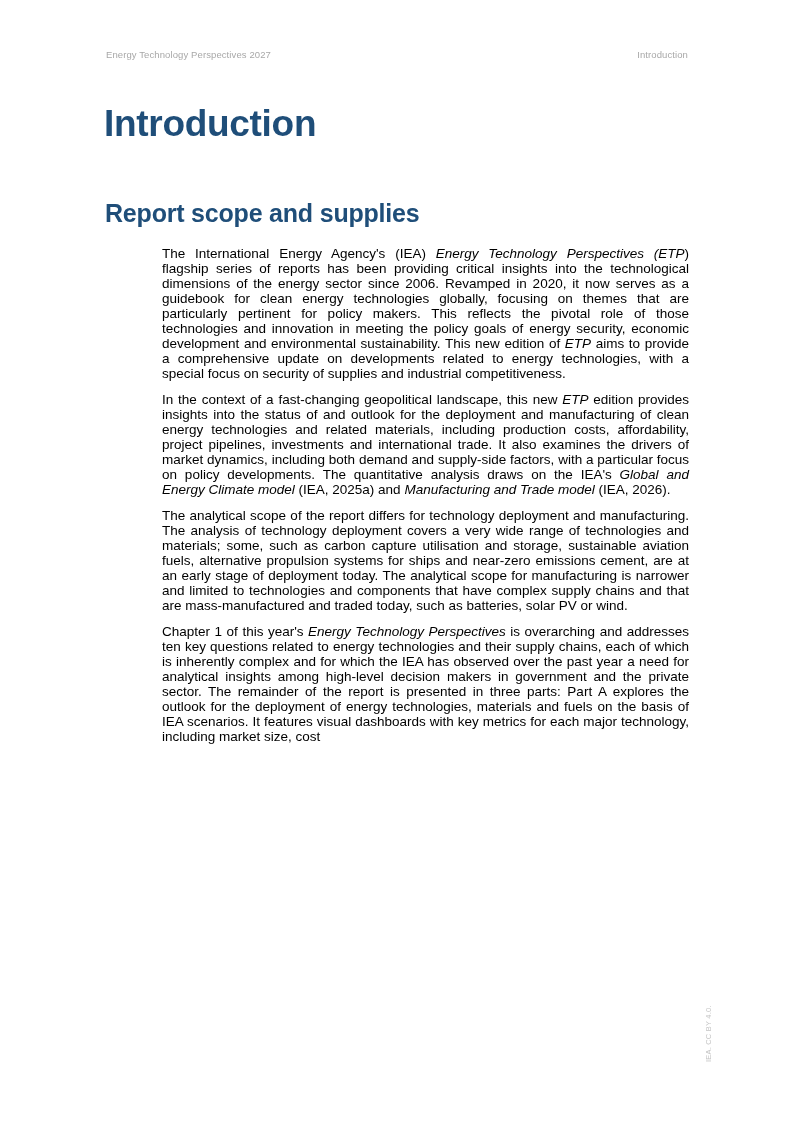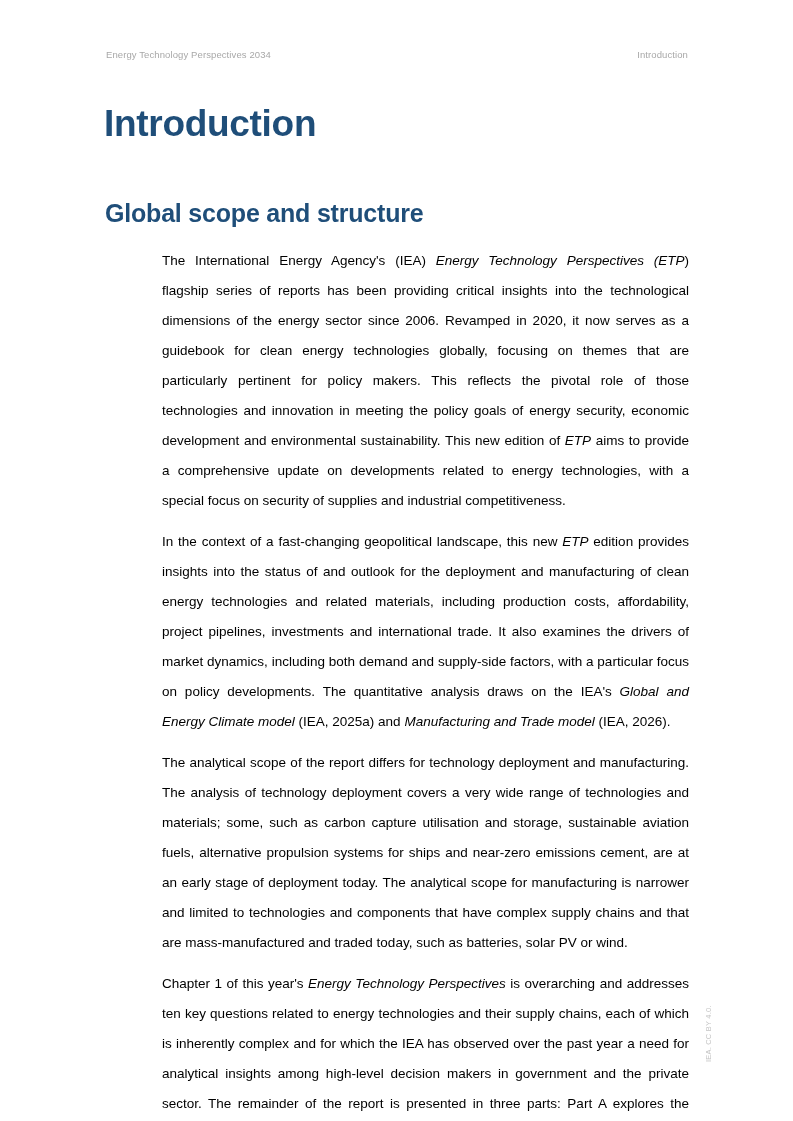--- a/index.html
+++ b/index.html
@@ -51,21 +51,21 @@
   }
   .body-col {
     position: absolute;
     top: 246px;
     left: 162px;
     width: 527px;
   }
   .body-col p {
     margin: 0 0 11px 0;
     font-size: 13.5px;
-    line-height: 30px;
+    line-height: 15px;
     text-align: justify;
     color: #000000;
   }
   .body-col p .it {
     font-style: italic;
   }
   .page-footer {
     position: absolute;
     top: 1046px;
     left: 0;
@@ -87,27 +87,27 @@
     color: #c4c4c4;
     letter-spacing: 0.2px;
   }
 </style>
 </head>
 <body>
 
 <div class="page">
 
   <div class="running-header">
-    <span>Energy Technology Perspectives 2034</span>
+    <span>Energy Technology Perspectives 2027</span>
     <span>Introduction</span>
   </div>
 
   <h1 class="doc-title">Introduction</h1>
 
-  <h2 class="section-heading">Global scope and structure</h2>
+  <h2 class="section-heading">Report scope and supplies</h2>
 
   <div class="body-col">
       <p><span>The International Energy Agency's (IEA) </span><span class="it">Energy Technology Perspectives (ETP</span><span>) flagship series of reports has been providing critical insights into the technological dimensions of the energy sector since 2006. Revamped in 2020, it now serves as a guidebook for clean energy technologies globally, focusing on themes that are particularly pertinent for policy makers. This reflects the pivotal role of those technologies and innovation in meeting the policy goals of energy security, economic development and environmental sustainability. This new edition of </span><span class="it">ETP</span><span> aims to provide a comprehensive update on developments related to energy technologies, with a special focus on security of supplies and industrial competitiveness.</span></p>
       <p><span>In the context of a fast-changing geopolitical landscape, this new </span><span class="it">ETP</span><span> edition provides insights into the status of and outlook for the deployment and manufacturing of clean energy technologies and related materials, including production costs, affordability, project pipelines, investments and international trade. It also examines the drivers of market dynamics, including both demand and supply-side factors, with a particular focus on policy developments. The quantitative analysis draws on the IEA's </span><span class="it">Global and Energy Climate model</span><span> (IEA, 2025a) and </span><span class="it">Manufacturing and Trade model</span><span> (IEA, 2026).</span></p>
       <p><span>The analytical scope of the report differs for technology deployment and manufacturing. The analysis of technology deployment covers a very wide range of technologies and materials; some, such as carbon capture utilisation and storage, sustainable aviation fuels, alternative propulsion systems for ships and near-zero emissions cement, are at an early stage of deployment today. The analytical scope for manufacturing is narrower and limited to technologies and components that have complex supply chains and that are mass-manufactured and traded today, such as batteries, solar PV or wind.</span></p>
       <p><span>Chapter 1 of this year's </span><span class="it">Energy Technology Perspectives</span><span> is overarching and addresses ten key questions related to energy technologies and their supply chains, each of which is inherently complex and for which the IEA has observed over the past year a need for analytical insights among high-level decision makers in government and the private sector. The remainder of the report is presented in three parts: Part A explores the outlook for the deployment of energy technologies, materials and fuels on the basis of IEA scenarios. It features visual dashboards with key metrics for each major technology, including market size, cost</span></p>
     </div>
 
 
   <div class="license-note">IEA. CC BY 4.0.</div>

